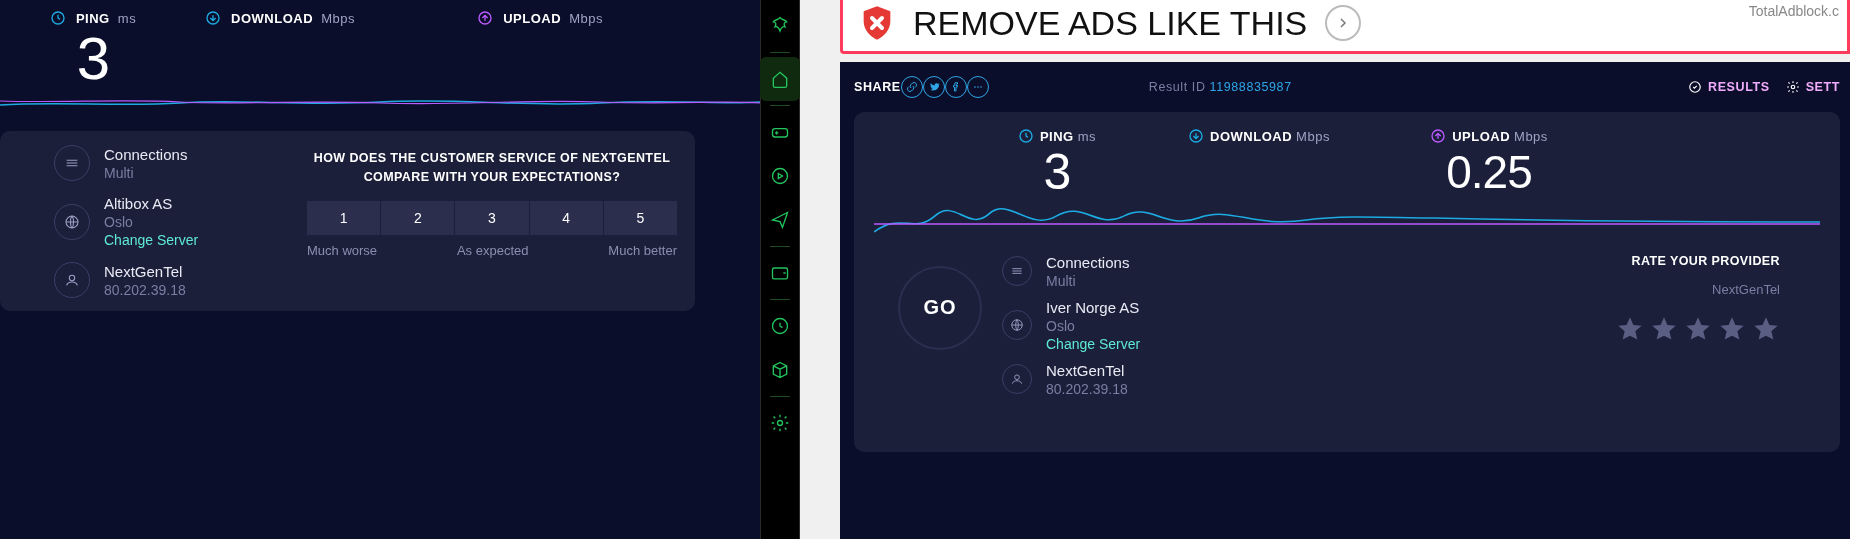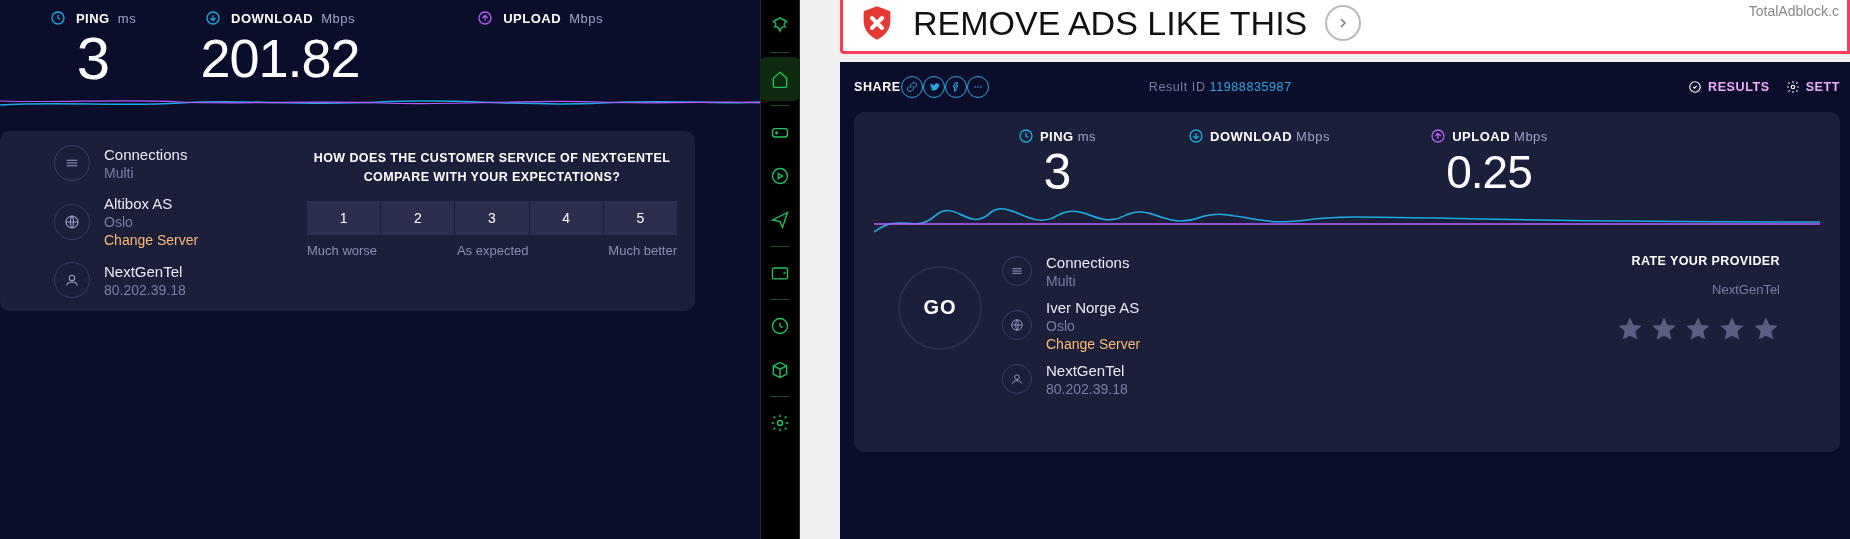--- a/index.html
+++ b/index.html
@@ -26,21 +26,21 @@
   .metric .icon { display: inline-block; vertical-align: middle; margin-right: 6px; }
   .graph-strip { width: 100%; height: 26px; position: relative; margin-top: 0; }
 
   .card { margin: 12px 0 0 0; background: #1b1f3a; border-radius: 10px; width: 695px; height: 180px; position: relative; color: #fff; padding: 14px 18px 14px 44px; }
   .go-btn { position: absolute; left: -26px; top: 200px; width: 56px; height: 56px; border: 3px solid #1cabe2; border-radius: 50%; display: flex; align-items: center; justify-content: center; color: #fff; font-weight: 700; font-size: 20px; letter-spacing: 1px; background: transparent; }
   .info-list { display: flex; flex-direction: column; gap: 14px; margin-left: 10px; }
   .info-row { display: flex; align-items: center; gap: 14px; }
   .info-row .circle { width: 36px; height: 36px; border: 1px solid #3a3f66; border-radius: 50%; display: flex; align-items: center; justify-content: center; color: #9a9fc4; flex-shrink: 0; }
   .info-row .text .t1 { color: #eaeaf5; font-size: 15px; }
   .info-row .text .t2 { color: #7a7fa3; font-size: 14px; margin-top: 2px; }
-  .info-row .text .link { color: #fdba74; font-size: 14px; margin-top: 2px; cursor: pointer; }
+  .info-row .text .link { color: #5eead4; font-size: 14px; margin-top: 2px; cursor: pointer; }
 
   .survey { position: absolute; right: 18px; top: 18px; width: 370px; text-align: center; }
   .survey .q { color: #fff; font-size: 12.5px; font-weight: 700; letter-spacing: 0.4px; line-height: 1.5; }
   .survey .opts { display: flex; margin-top: 14px; }
   .survey .opt { flex: 1; height: 34px; background: #2b2e4d; border-right: 1px solid #1b1f3a; color: #fff; font-size: 14px; display: flex; align-items: center; justify-content: center; cursor: pointer; }
   .survey .opt:last-child { border-right: none; }
   .survey .lbls { display: flex; justify-content: space-between; color: #8a8fb0; font-size: 13px; margin-top: 8px; }
   .survey .lbls span:nth-child(2){ text-align:center; }
 
   
@@ -98,21 +98,20 @@
       <div class="label">
         <span class="icon">
           <svg width="16" height="16" viewBox="0 0 24 24" fill="none" stroke="#1cabe2" stroke-width="2">
               <circle cx="12" cy="12" r="9"></circle>
               <path d="M12 8v8M8 12l4 4 4-4"></path>
             </svg>
         </span>
         <span>DOWNLOAD</span>
         <span class="unit">Mbps</span>
       </div>
-      <div class="value">201.82</div>
     </div>
     <div class="metric ul">
       <div class="label">
         <span class="icon">
           <svg width="16" height="16" viewBox="0 0 24 24" fill="none" stroke="#b85cff" stroke-width="2">
               <circle cx="12" cy="12" r="9"></circle>
               <path d="M12 16V8M8 12l4-4 4 4"></path>
             </svg>
         </span>
         <span>UPLOAD</span>

